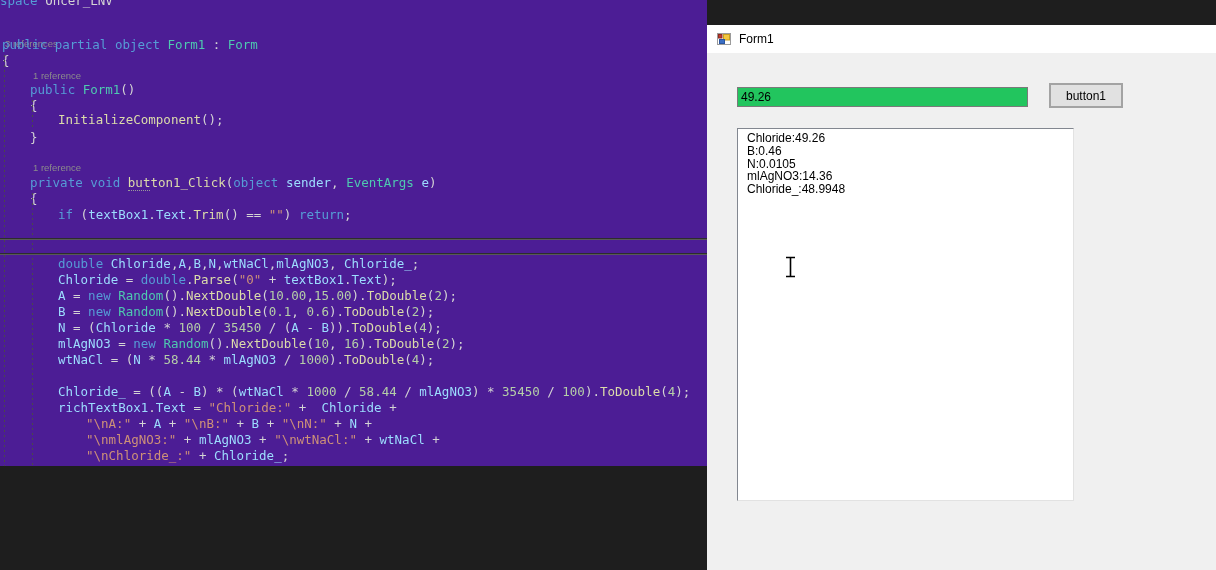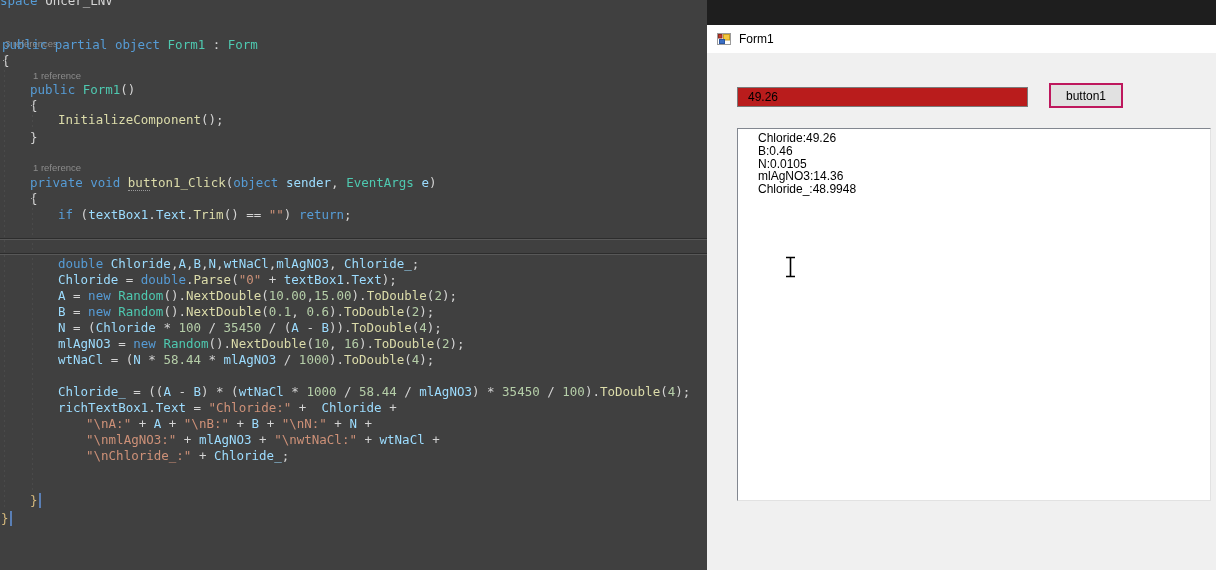--- a/index.html
+++ b/index.html
@@ -1,22 +1,22 @@
 <!DOCTYPE html>
 <html><head>
 <meta charset="utf-8">
 <style>
   * { margin:0; padding:0; box-sizing:border-box; }
   html,body { width:1216px; height:570px; }
   body { position:relative; background:#1e1e1e; overflow:hidden;
          font-family:"Liberation Sans", sans-serif; }
 
   
-  .editor { position:absolute; left:0; top:0; width:707px; height:570px;
-            background:#404040; overflow:hidden; }
+  .editor { position:absolute; left:0; top:0; width:707px; height:466px;
+            background:#4c1d95; overflow:hidden; }
   .code-line { position:absolute; white-space:pre; height:16px;
                font:12.5px/16px "DejaVu Sans Mono", monospace; color:#d4d4d4; }
   .code-line.lens { font:9.5px/11px "Liberation Sans", sans-serif; color:#8c8c8c; }
   .tk-kw     { color:#569cd6; }
   .tk-type   { color:#4ec9b0; }
   .tk-method { color:#dcdcaa; }
   .tk-methodd{ color:#dcdcaa; border-bottom:1px dotted #9a9a9a; }
   .tk-var    { color:#9cdcfe; }
   .tk-str    { color:#ce9178; }
   .tk-num    { color:#b5cea8; }
@@ -27,29 +27,29 @@
   .rule  { position:absolute; left:0; width:707px; height:2px; background:#585858;
            border-top:1px solid #2d2d2d; }
 
   
   .window { position:absolute; left:707px; top:25px; width:509px; height:545px;
             background:#f0f0f0; }
   .titlebar { height:28px; background:#ffffff; display:flex; align-items:center;
               padding-left:9px; }
   .title { font-size:12px; color:#000; margin-left:7px; }
   .textbox { position:absolute; left:30px; top:62px; width:291px; height:20px;
-             background:#b91c1c; border:1px solid #7a7a7a; font:12px "Liberation Sans",sans-serif;
-             color:#000; padding-left:10px; outline:none; }
+             background:#22c55e; border:1px solid #7a7a7a; font:12px "Liberation Sans",sans-serif;
+             color:#000; padding-left:3px; outline:none; }
   .button { position:absolute; left:342px; top:58px; width:74px; height:25px;
-            background:#e1e1e1; border:2px solid #be185d; color:#000;
+            background:#e1e1e1; border:2px solid #a3a3a3; color:#000;
             font:12px "Liberation Sans",sans-serif; display:flex; align-items:center;
             justify-content:center; cursor:default; }
-  .rtf { position:absolute; left:30px; top:103px; width:474px; height:373px;
+  .rtf { position:absolute; left:30px; top:103px; width:337px; height:373px;
          background:#fff; border:1px solid; border-color:#828790 #e2e2e2 #e2e2e2 #828790;
-         padding:3px 0 0 20px; overflow:hidden; }
+         padding:3px 0 0 9px; overflow:hidden; }
   .rtf-line { font:12px/12.8px "Liberation Sans",sans-serif; color:#000; white-space:pre; }
   .ibeam { position:absolute; left:784px; top:256px; }
 </style>
 </head>
 <body>
 
 <div class="editor" id="code-layer">
     <div class="code-line" style="left: 0px; top: -7px;"><span class="tk-kw">space</span><span class="tk-pl"> Oncer_LNV</span></div>
     <div class="code-line lens" style="left: 5px; top: 26px; margin-top: 12px;">3 references</div>
     <div class="code-line" style="left: 2px; top: 37px;"><span class="tk-kw">public partial object </span><span class="tk-type">Form1</span><span class="tk-pl"> : </span><span class="tk-type">Form</span></div>

